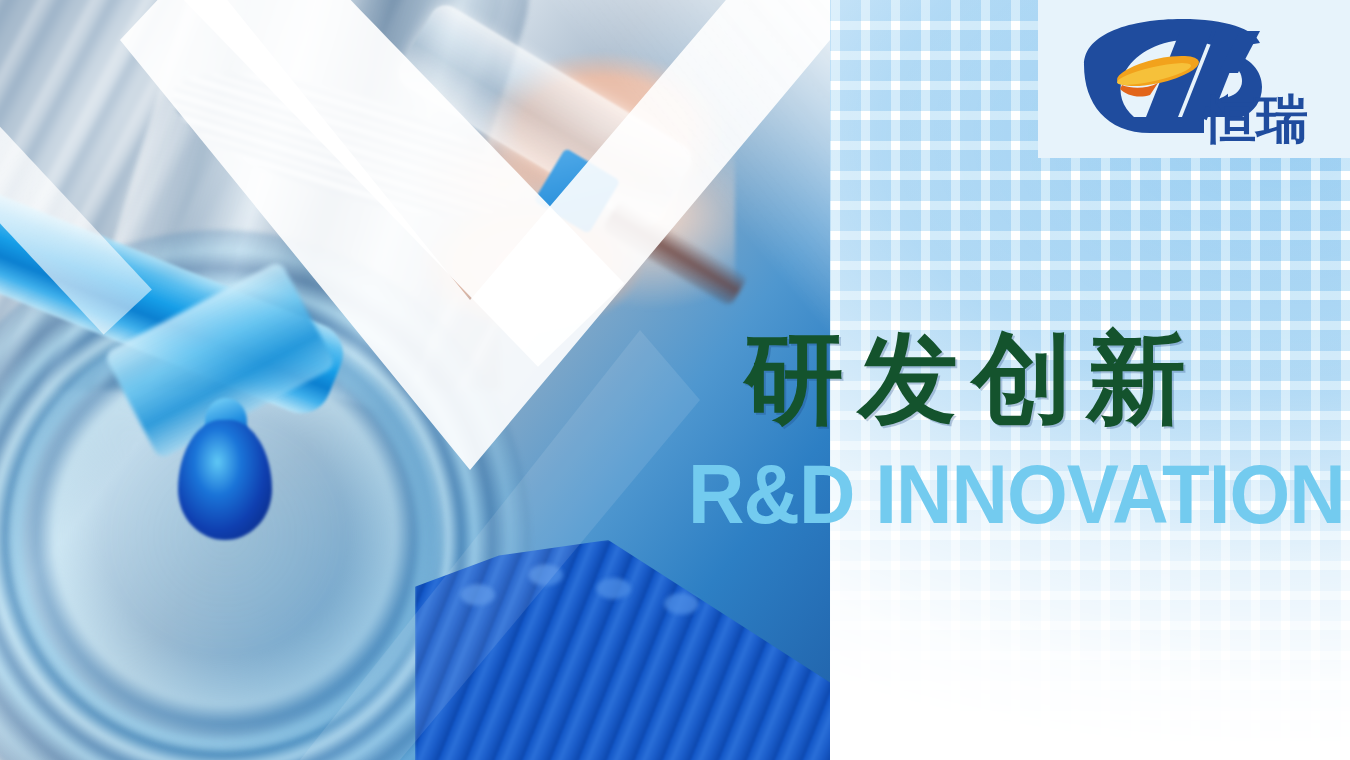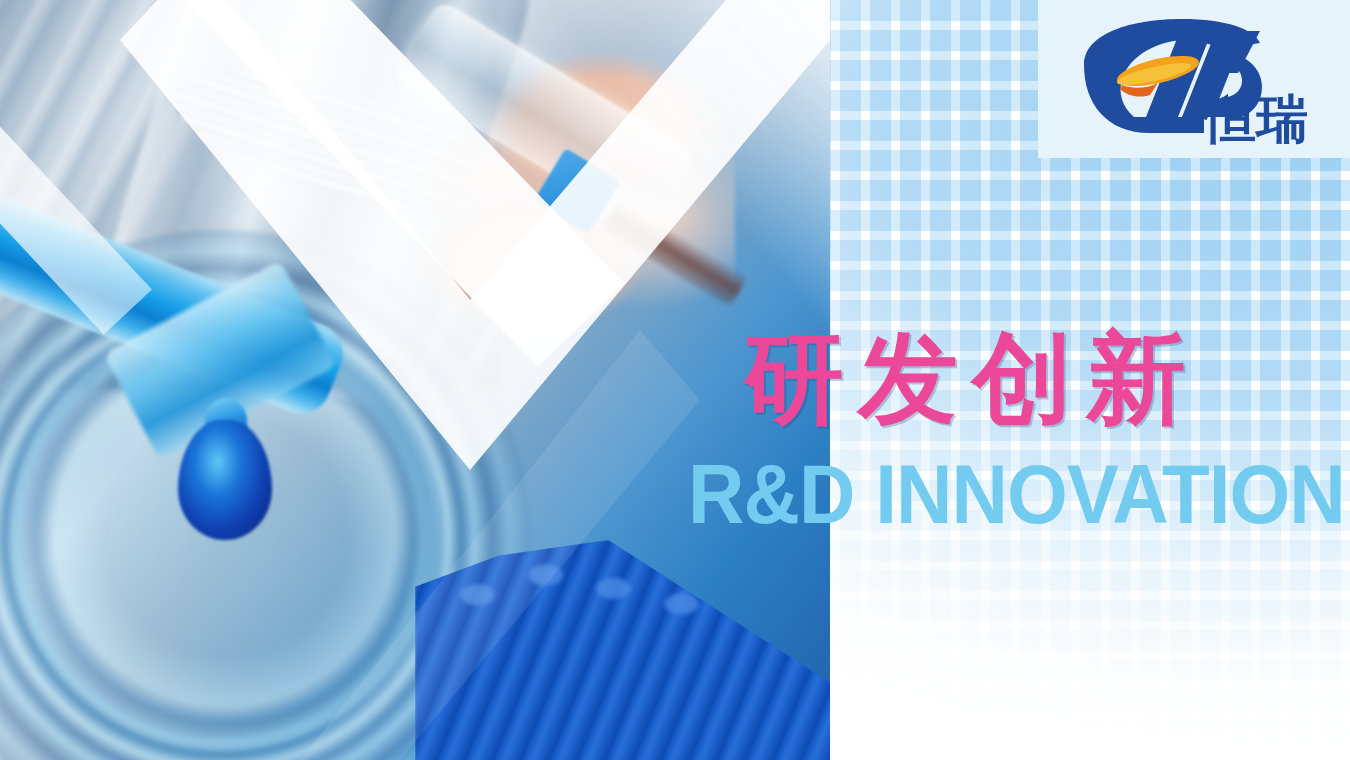--- a/index.html
+++ b/index.html
@@ -284,21 +284,21 @@
 
   
   .headline-cn {
     position: absolute;
     left: 744px; top: 324px;
     width: 600px;
     font-size: 100px;
     line-height: 1.08;
     font-weight: bold;
     letter-spacing: 14px;
-    color: #ec4899;
+    color: #14532d;
     white-space: nowrap;
     text-shadow: 2px 2px 0 rgba(20,55,120,0.25);
   }
   .headline-en {
     position: absolute;
     left: 688px; top: 452px;
     width: 680px;
     font-size: 84px;
     line-height: 1;
     font-weight: bold;

